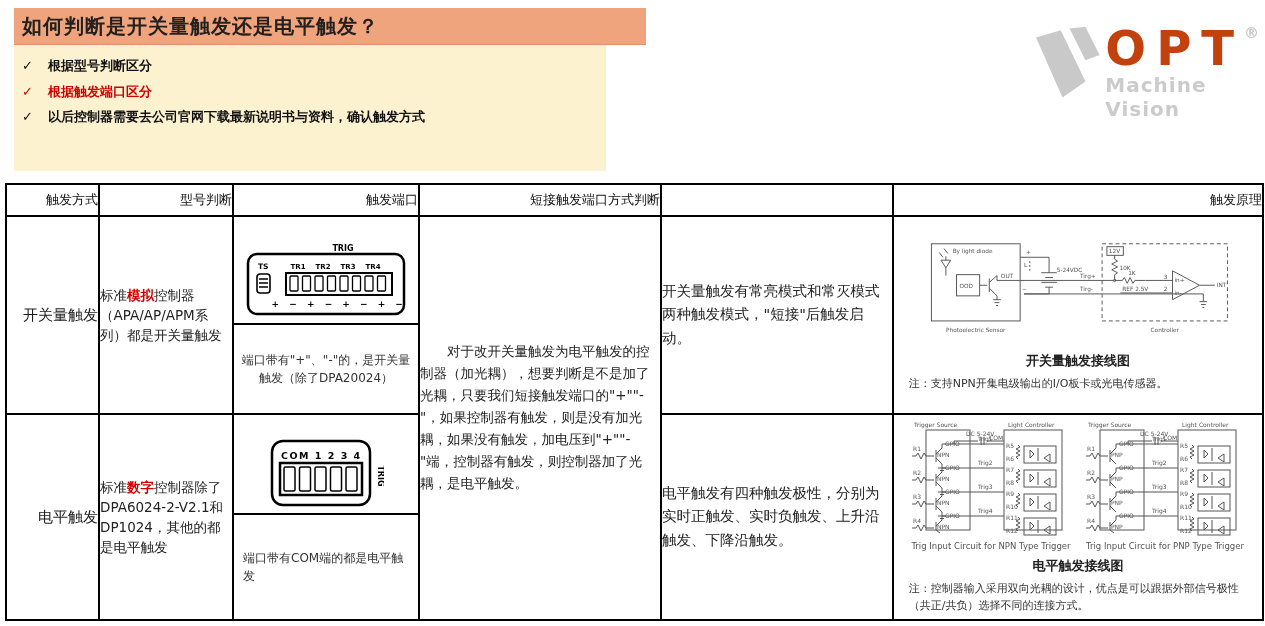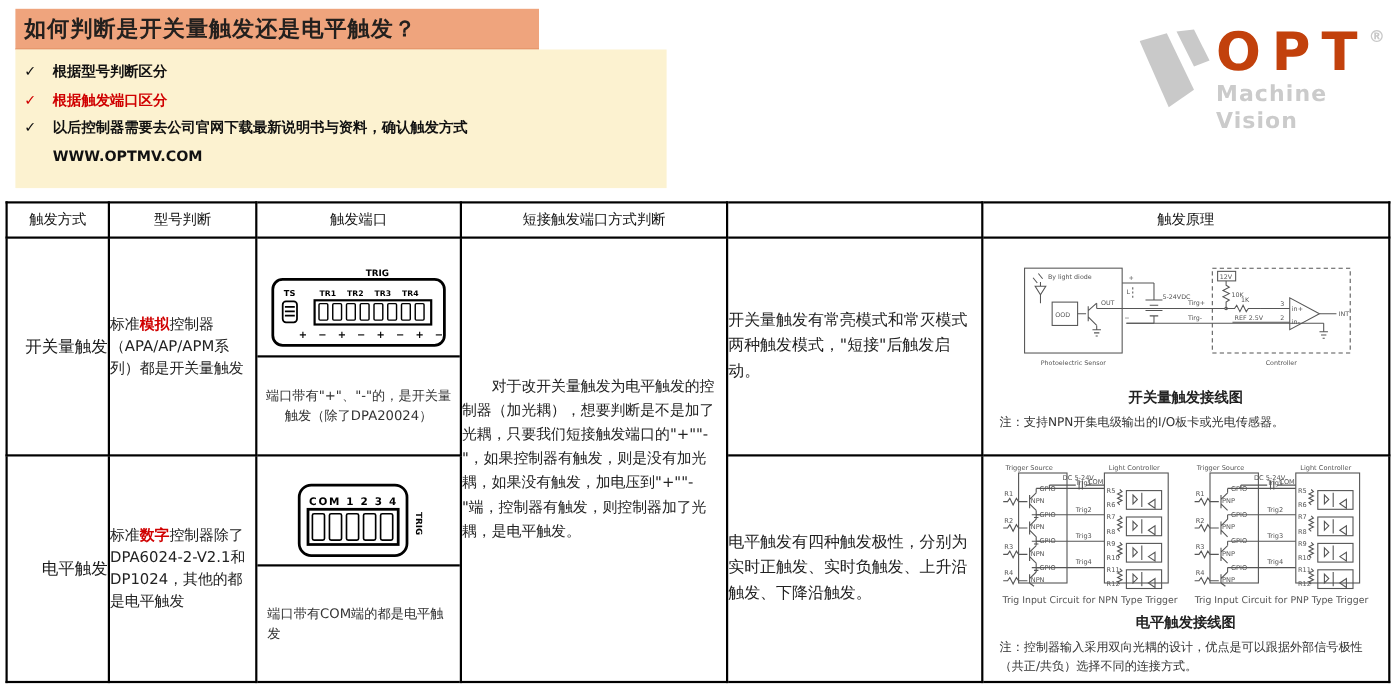--- a/index.html
+++ b/index.html
@@ -3,21 +3,21 @@
 <meta charset="utf-8">
 <style>
   html,body{margin:0;padding:0}
   body{
     width:1265px;height:626px;position:relative;overflow:hidden;
     background:#ffffff;color:#1a1a1a;
     font-family:"DejaVu Sans","Liberation Sans",sans-serif;
   }
   
   .title-bar{
-    position:absolute;left:14px;top:8px;width:476px;height:37px;
+    position:absolute;left:14px;top:8px;width:632px;height:37px;
     background:#efa47d;display:flex;align-items:center;box-sizing:border-box;
     padding-left:8px;border-bottom:1px solid #e29064;
   }
   .title-bar .t{font-size:20px;font-weight:bold;color:#23201e;letter-spacing:1px}
   .intro{
     position:absolute;left:14px;top:45px;width:592px;height:126px;
     background:#fcf2d0;box-sizing:border-box;padding-top:13px;
   }
   .bullet{display:flex;align-items:flex-start;font-size:13px;font-weight:bold;
     color:#111;margin-bottom:10px;line-height:1.2}
@@ -29,21 +29,21 @@
   .logo-text{margin-left:4px}
   .logo-row{display:flex;align-items:flex-start}
   .logo-name{font-size:48px;font-weight:bold;color:#c2410c;letter-spacing:10px;line-height:1.1}
   .logo-reg{font-size:15px;color:#c8c8c8;font-weight:bold;margin-top:2px}
   .logo-sub{font-size:20px;font-weight:bold;color:#cbcbcb;letter-spacing:1px;margin-top:-2px}
   
   table.main{position:absolute;left:5px;top:183px;width:1257px;
     border-collapse:collapse;table-layout:fixed}
   table.main th,table.main td{border:2px solid #000;padding:0;vertical-align:middle;
     box-sizing:border-box;background:#fff}
-  table.main th{height:32px;font-size:13px;font-weight:normal;color:#111;text-align:center}
+  table.main th{height:32px;font-size:13px;font-weight:normal;color:#111;text-align:right}
   tr.r1 td{height:198px}
   tr.r2 td{height:206px}
   td.c1{text-align:right;font-size:15px;font-weight:normal}
   td.c2{padding:0 10px;font-size:13.5px;line-height:1.5;color:#222}
   .hl{color:#d00000;font-weight:bold}
   td.c3{padding:0}
   .c3-top{display:flex;align-items:flex-end;justify-content:center;border-bottom:2px solid #000}
   .r1 .c3-top{height:106px}
   .r2 .c3-top{height:98px}
   .c3-bot{display:flex;align-items:center;justify-content:center;font-size:12px;
@@ -80,21 +80,20 @@
     <span>根据型号判断区分</span>
   </div>
   <div class="bullet red">
     <span class="check">✓</span>
     <span>根据触发端口区分</span>
   </div>
   <div class="bullet">
     <span class="check">✓</span>
     <span>以后控制器需要去公司官网下载最新说明书与资料，确认触发方式</span>
   </div>
-  <div class="website">WWW.OPTMV.COM</div>
 </div>
 
 <div class="logo">
   <svg width="74" height="82" viewBox="0 0 74 82">
     <polygon points="0,12 28,4 56,62 30,80" fill="#c9c9c9"></polygon>
     <polygon points="38,2 56,0 72,32 56,38" fill="#c9c9c9"></polygon>
   </svg>
   <div class="logo-text">
     <div class="logo-row">
       <span class="logo-name">OPT</span>

